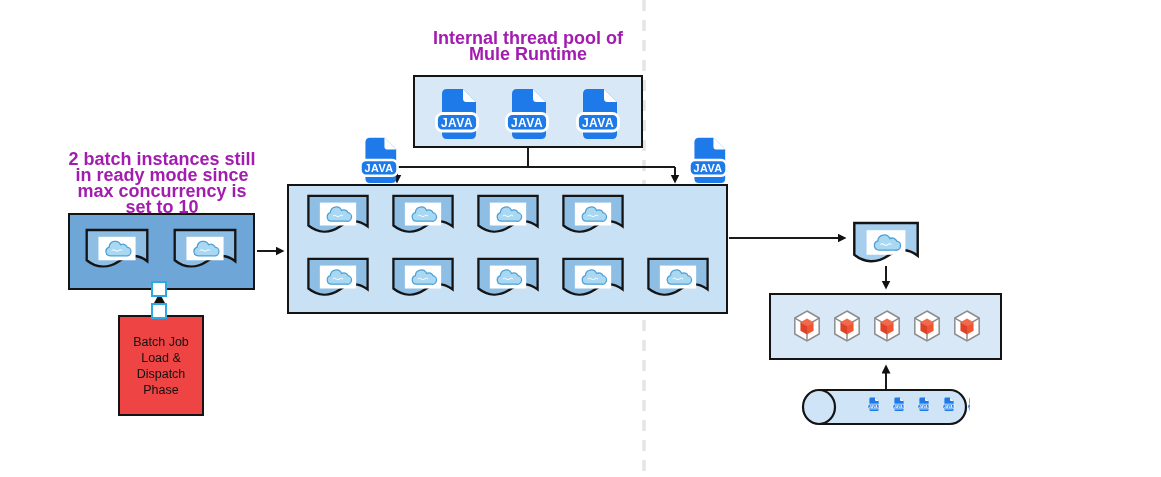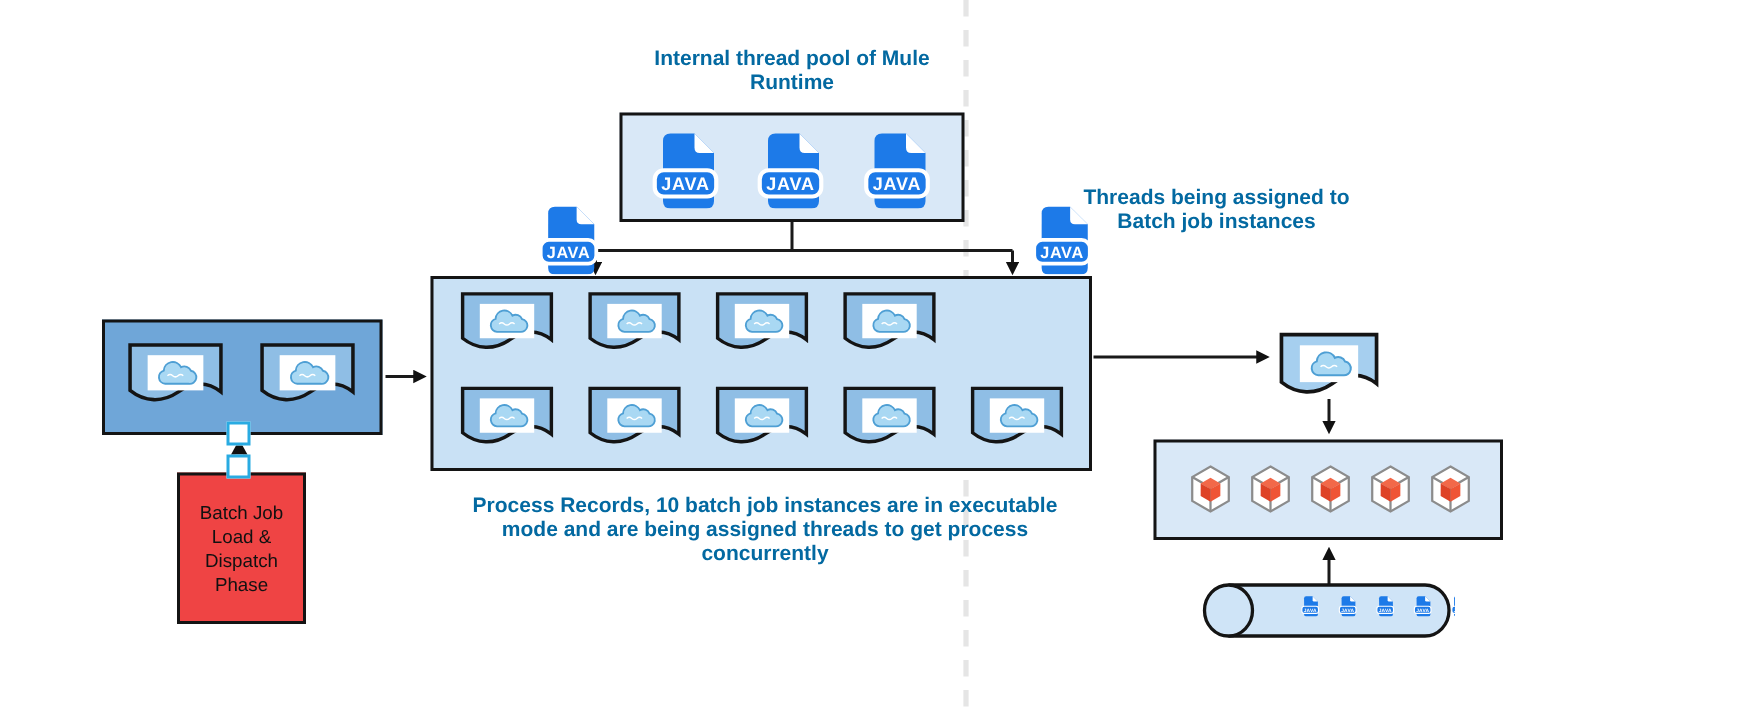--- a/index.html
+++ b/index.html
@@ -1,19 +1,19 @@
 <!DOCTYPE html>
 <html><head>
 <meta charset="utf-8">
 <style>
   html,body{margin:0;padding:0;background:#fff;}
   #canvas{position:relative;width:1161px;height:477px;background:#fff;overflow:hidden;
           font-family:"Liberation Sans",sans-serif;color:#111;}
   .abs{position:absolute;}
-  .note{position:absolute;font-weight:bold;font-size:14px;line-height:16px;text-align:center;color:#0369a1;}
+  .note{position:absolute;font-weight:bold;font-size:18px;line-height:16px;text-align:center;color:#a21caf;}
   .shapebox{position:absolute;border:2px solid #141414;box-sizing:border-box;}
   .handle{position:absolute;width:12px;height:12px;background:#fff;border:2px solid #29ABE2;box-sizing:content-box;z-index:6;}
   svg{display:block;}
   .docwrap,.iconwrap{position:absolute;}
 </style>
 </head>
 <body>
 
 <div id="canvas">
 
@@ -78,22 +78,22 @@
       </svg>
   </div>
 
   <svg class="abs" style="left:358px;top:136px" width="42" height="47" viewBox="0 0 46 52">
       <use href="#sym-java"></use>
     </svg>
   <svg class="abs" style="left:687px;top:136px" width="42" height="47" viewBox="0 0 46 52">
       <use href="#sym-java"></use>
     </svg>
 
-  <div class="note" style="left:716px;top:123px;width:190px;">Threads being assigned to Batch job instances</div>
 
+  <div class="note" style="left:62px;top:151px;width:200px;">2 batch instances still in ready mode since max concurrency is set to 10</div>
 
   <div class="shapebox" style="left:68px;top:213px;width:187px;height:77px;background:#6FA6D8;">
     <svg class="docwrap" style="left:11px;top:13px;color:#8FBEE5" width="72" height="43" viewBox="0 0 66 44">
         <use href="#sym-doc"></use>
       </svg>
     <svg class="docwrap" style="left:97px;top:13px;color:#8FBEE5" width="76" height="43" viewBox="0 0 66 44">
         <use href="#sym-doc"></use>
       </svg>
   </div>
 
@@ -131,21 +131,20 @@
         <use href="#sym-doc"></use>
       </svg>
     <svg class="docwrap" style="left:271px;top:71px;color:#8FBEE5" width="66" height="42" viewBox="0 0 66 44">
         <use href="#sym-doc"></use>
       </svg>
     <svg class="docwrap" style="left:356px;top:71px;color:#8FBEE5" width="66" height="42" viewBox="0 0 66 44">
         <use href="#sym-doc"></use>
       </svg>
   </div>
 
-  <div class="note" style="left:315px;top:328px;width:390px;">Process Records, 10 batch job instances are in executable mode and are being assigned threads to get process concurrently</div>
 
   <svg class="abs" style="left:848px;top:221px;color:#A6CFEF" width="76" height="45" viewBox="0 0 66 44">
       <use href="#sym-doc"></use>
     </svg>
 
 
   <div class="shapebox" style="left:769px;top:293px;width:233px;height:67px;background:#D9E8F7;">
     <svg class="iconwrap" style="left:21px;top:14px" width="30" height="34" viewBox="0 0 32 36">
         <use href="#sym-cube"></use>
       </svg>

